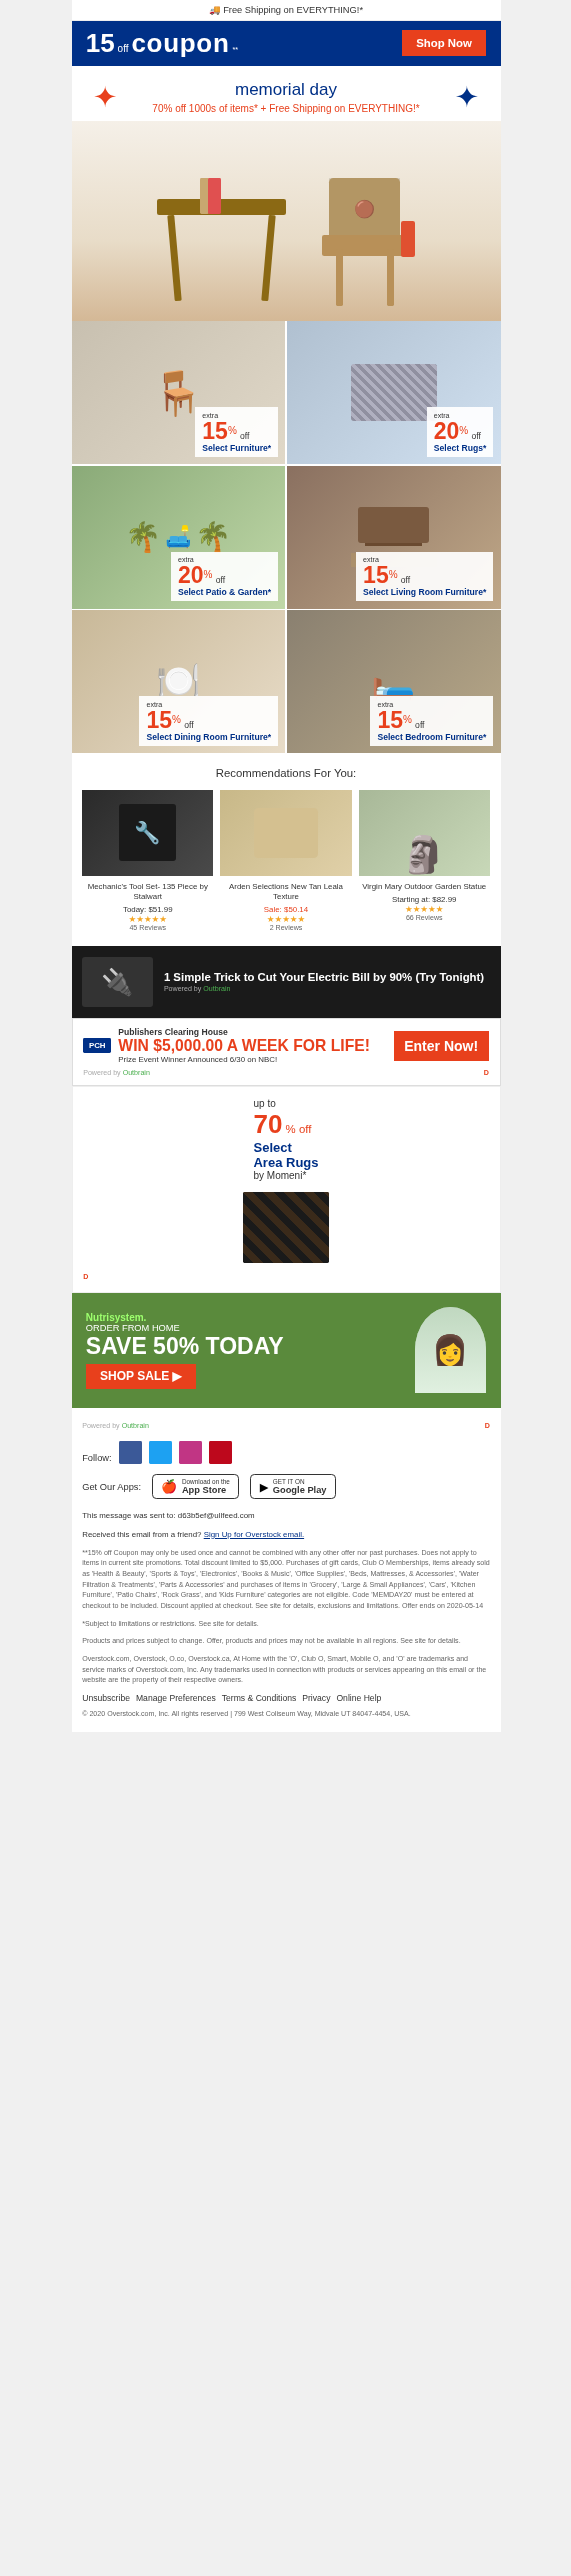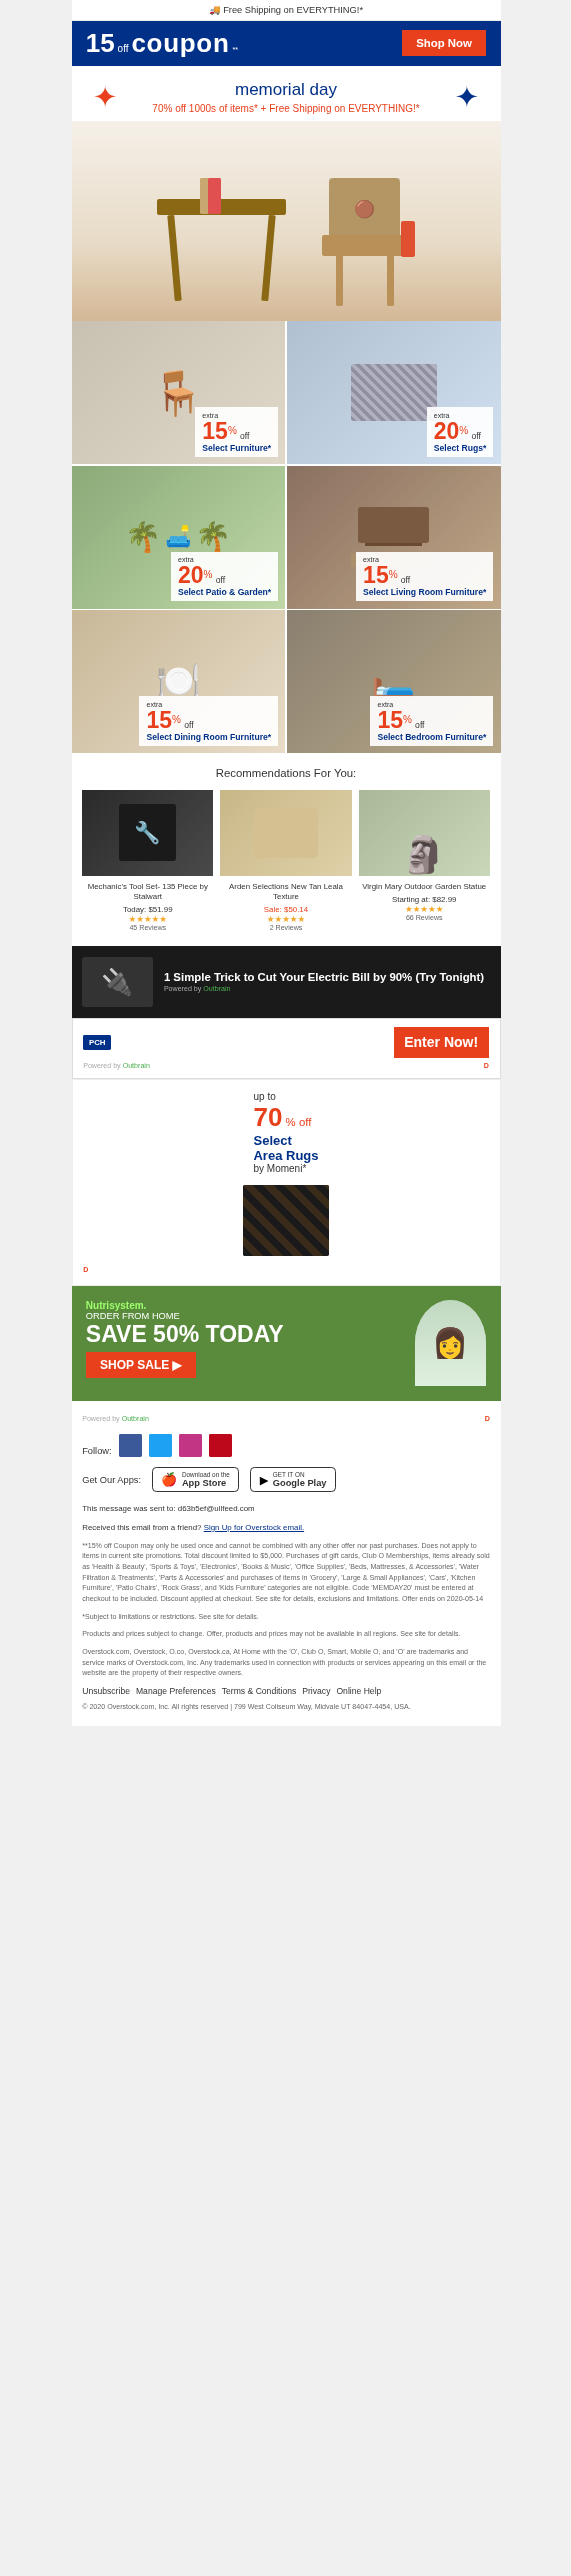--- a/index.html
+++ b/index.html
@@ -75,21 +75,21 @@
 
     .rugs-ad { background: #fff; border: 0.7px solid #eee; display: flex; align-items: center; padding: 10.7px; gap: 10.7px; flex-direction: column; }
     .rugs-text { flex: 1; }
     .rugs-up { font-size: 10px; color: #333; }
     .rugs-percent { font-size: 26px; font-weight: bold; color: #e8401c; }
     .rugs-off { font-size: 11.4px; color: #e8401c; }
     .rugs-select { font-size: 13px; color: #003087; font-weight: bold; }
     .rugs-brand { font-size: 10px; color: #333; }
     .rugs-img { width: 86px; height: 71px; background: linear-gradient(135deg, #2a2a2a 0%, #5a4a3a 50%, #2a2a2a 100%); border-radius: 1.4px; flex-shrink: 0; }
 
-    .nutrisystem-ad { background: #5a8a3c; padding: 14.3px; text-align: center; display: flex; gap: 14.3px; }
+    .nutrisystem-ad { background: #5a8a3c; padding: 14.3px; text-align: center; display: flex; align-items: center; gap: 14.3px; }
     .nutri-text { flex: 1; text-align: left; color: #fff; }
     .nutri-brand { font-size: 10px; font-weight: bold; color: #9dff6e; }
     .nutri-order { font-size: 9.3px; color: #fff; }
     .nutri-save { font-size: 23px; font-weight: bold; color: #fff; }
     .nutri-btn { background: #e8401c; color: #fff; padding: 5.7px 14.3px; font-size: 12px; font-weight: bold; border: none; cursor: pointer; margin-top: 4px; display: inline-block; }
     .nutri-img { width: 71px; height: 86px; background: linear-gradient(135deg, #a0c0a0 0%, #c0e0b0 100%); border-radius: 50% 50% 0 0; flex-shrink: 0; }
 
     
     .footer { padding: 14.3px 10.7px; background: #fff; }
     .footer-powered { font-size: 7.1px; color: #aaa; margin-bottom: 10.7px; }
@@ -318,20 +318,25 @@
       </div>
     </div>
   </div>
 
   <div style="background:#fff; border: 0.7px solid #ddd; padding: 8.6px 10.7px;">
     <div style="display:flex; align-items:center; justify-content:space-between;">
       <div style="display:flex; align-items:center; gap:7.1px;">
         <div style="background:#003087; color:#fff; padding:2.9px 5.7px; font-size:7.9px; font-weight:bold; border-radius:1.4px;">
           <span>PCH</span>
         </div>
+        <div>
+          <div style="font-size:8.6px; font-weight:bold; color:#333;">Publishers Clearing House</div>
+          <div style="font-size:15.7px; font-weight:bold; color:#e8401c;">WIN $5,000.00 A WEEK FOR LIFE!</div>
+          <div style="font-size:7.9px; color:#333;">Prize Event Winner Announced 6/30 on NBC!</div>
+        </div>
       </div>
       <button class="pch-btn">Enter Now!</button>
     </div>
     <div style="font-size:7.1px; color:#aaa; margin-top:4.3px;">
       <span>Powered by</span>
       <span style="color:#4CAF50;">Outbrain</span>
       <span style="color:#e8401c; float:right; font-weight:bold;">D</span>
     </div>
   </div>
 

